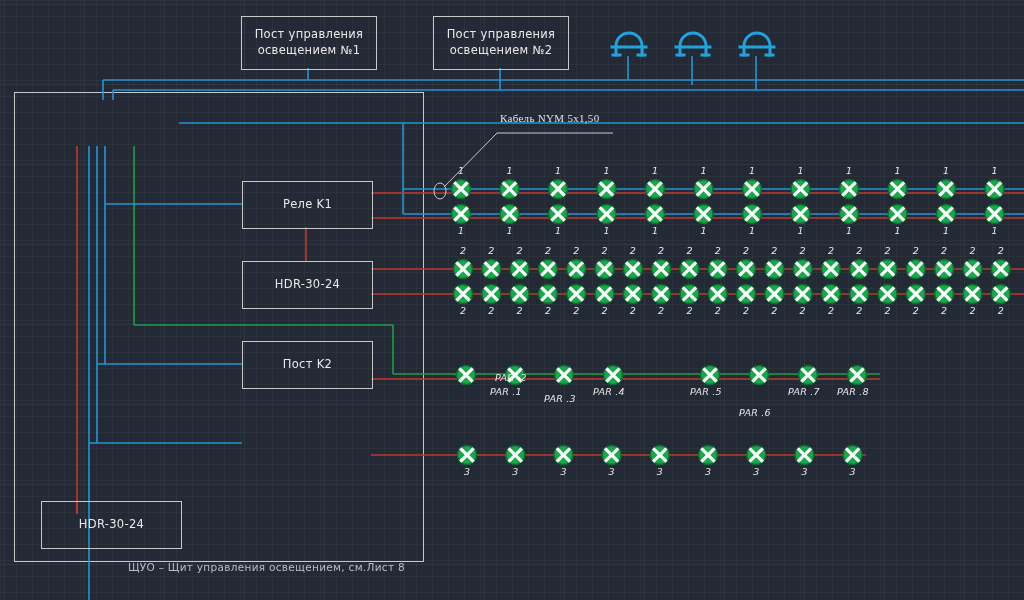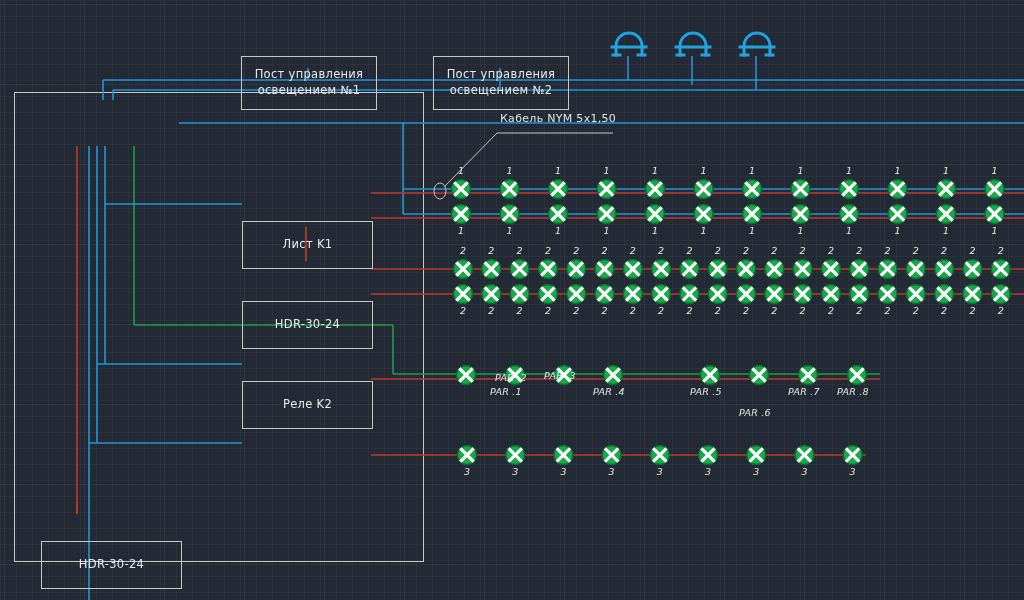--- a/index.html
+++ b/index.html
@@ -12,24 +12,24 @@
       linear-gradient(to right, rgba(255,255,255,.055) 1px, transparent 1px),
       linear-gradient(to bottom, rgba(255,255,255,.055) 1px, transparent 1px);
     background-size:16px 16px,16px 16px,80px 80px,80px 80px;
     background-position:0 0,0 0,4px 4px,4px 4px;
     font-family:"DejaVu Sans","Liberation Sans",sans-serif;
   }
   #svgroot{position:absolute;left:0;top:0;width:1024px;height:600px;}
   .bx{position:absolute;border:1px solid #c8c8c8;background:transparent;
       display:flex;align-items:center;justify-content:center;text-align:center;
       color:#e9e9e9;font-size:11.5px;line-height:1.35;letter-spacing:.3px;
-      white-space:pre-line;margin-top:40px;}
+      white-space:pre-line;}
   .lbl{position:absolute;color:#e6e6e6;font-size:9.5px;font-style:italic;
        letter-spacing:.2px;white-space:nowrap;}
-  .note{position:absolute;color:#e3e3e3;font-size:11px;white-space:nowrap;letter-spacing:.3px;}
+  .note{position:absolute;color:#e3e3e3;font-size:11px;white-space:nowrap;letter-spacing:.3px;font-family:Liberation Serif, serif;}
   .caption{position:absolute;color:#b9bdc4;font-size:10.5px;letter-spacing:.3px;white-space:nowrap;}
 </style>
 </head>
 <body>
 
 <div id="stage">
   <svg id="svgroot" xmlns="http://www.w3.org/2000/svg" viewBox="0 0 1024 600">
 
     <rect x="14.5" y="92.5" width="409" height="469" fill="none" stroke="#c8c8c8" stroke-width="1"></rect>
 
@@ -528,34 +528,35 @@
 
   <div class="bx" style="left:241px;top:16px;width:134px;height:52px;">
     <span>Пост управления
 освещением №1</span>
   </div>
   <div class="bx" style="left:433px;top:16px;width:134px;height:52px;">
     <span>Пост управления
 освещением №2</span>
   </div>
   <div class="bx" style="left:242px;top:181px;width:129px;height:46px;">
-    <span>Лист K1</span>
+    <span>Реле K1</span>
   </div>
   <div class="bx" style="left:242px;top:261px;width:129px;height:46px;">
     <span>HDR-30-24</span>
   </div>
   <div class="bx" style="left:242px;top:341px;width:129px;height:46px;">
-    <span>Реле K2</span>
+    <span>Пост K2</span>
   </div>
   <div class="bx" style="left:41px;top:501px;width:139px;height:46px;">
     <span>HDR-30-24</span>
   </div>
 
   <div class="note" style="left:500px;top:112px;">Кабель NYM 5x1,50</div>
 
+  <div class="caption" style="left:128px;top:561px;">ЩУО – Щит управления освещением, см.Лист 8</div>
 
   <div id="labels-layer">
       <div class="lbl" style="left: 458px; top: 165px;">1</div>
       <div class="lbl" style="left: 506.5px; top: 165px;">1</div>
       <div class="lbl" style="left: 555px; top: 165px;">1</div>
       <div class="lbl" style="left: 603.5px; top: 165px;">1</div>
       <div class="lbl" style="left: 652px; top: 165px;">1</div>
       <div class="lbl" style="left: 700.5px; top: 165px;">1</div>
       <div class="lbl" style="left: 749px; top: 165px;">1</div>
       <div class="lbl" style="left: 797.5px; top: 165px;">1</div>
@@ -610,21 +611,21 @@
       <div class="lbl" style="left: 799.6px; top: 305px;">2</div>
       <div class="lbl" style="left: 827.9px; top: 305px;">2</div>
       <div class="lbl" style="left: 856.2px; top: 305px;">2</div>
       <div class="lbl" style="left: 884.5px; top: 305px;">2</div>
       <div class="lbl" style="left: 912.8px; top: 305px;">2</div>
       <div class="lbl" style="left: 941.1px; top: 305px;">2</div>
       <div class="lbl" style="left: 969.4px; top: 305px;">2</div>
       <div class="lbl" style="left: 997.7px; top: 305px;">2</div>
       <div class="lbl" style="left: 446px; top: 386px; margin-left: 44px;">PAR .1</div>
       <div class="lbl" style="left: 495px; top: 372px;">PAR .2</div>
-      <div class="lbl" style="left: 544px; top: 370px; text-align: center;">PAR .3</div>
+      <div class="lbl" style="left: 544px; top: 393px; text-align: center;">PAR .3</div>
       <div class="lbl" style="left: 593px; top: 386px;">PAR .4</div>
       <div class="lbl" style="left: 690px; top: 386px;">PAR .5</div>
       <div class="lbl" style="left: 739px; top: 407px;">PAR .6</div>
       <div class="lbl" style="left: 788px; top: 386px;">PAR .7</div>
       <div class="lbl" style="left: 837px; top: 386px;">PAR .8</div>
       <div class="lbl" style="left: 464px; top: 466px;">3</div>
       <div class="lbl" style="left: 512.2px; top: 466px;">3</div>
       <div class="lbl" style="left: 560.4px; top: 466px;">3</div>
       <div class="lbl" style="left: 608.6px; top: 466px;">3</div>
       <div class="lbl" style="left: 656.8px; top: 466px;">3</div>

